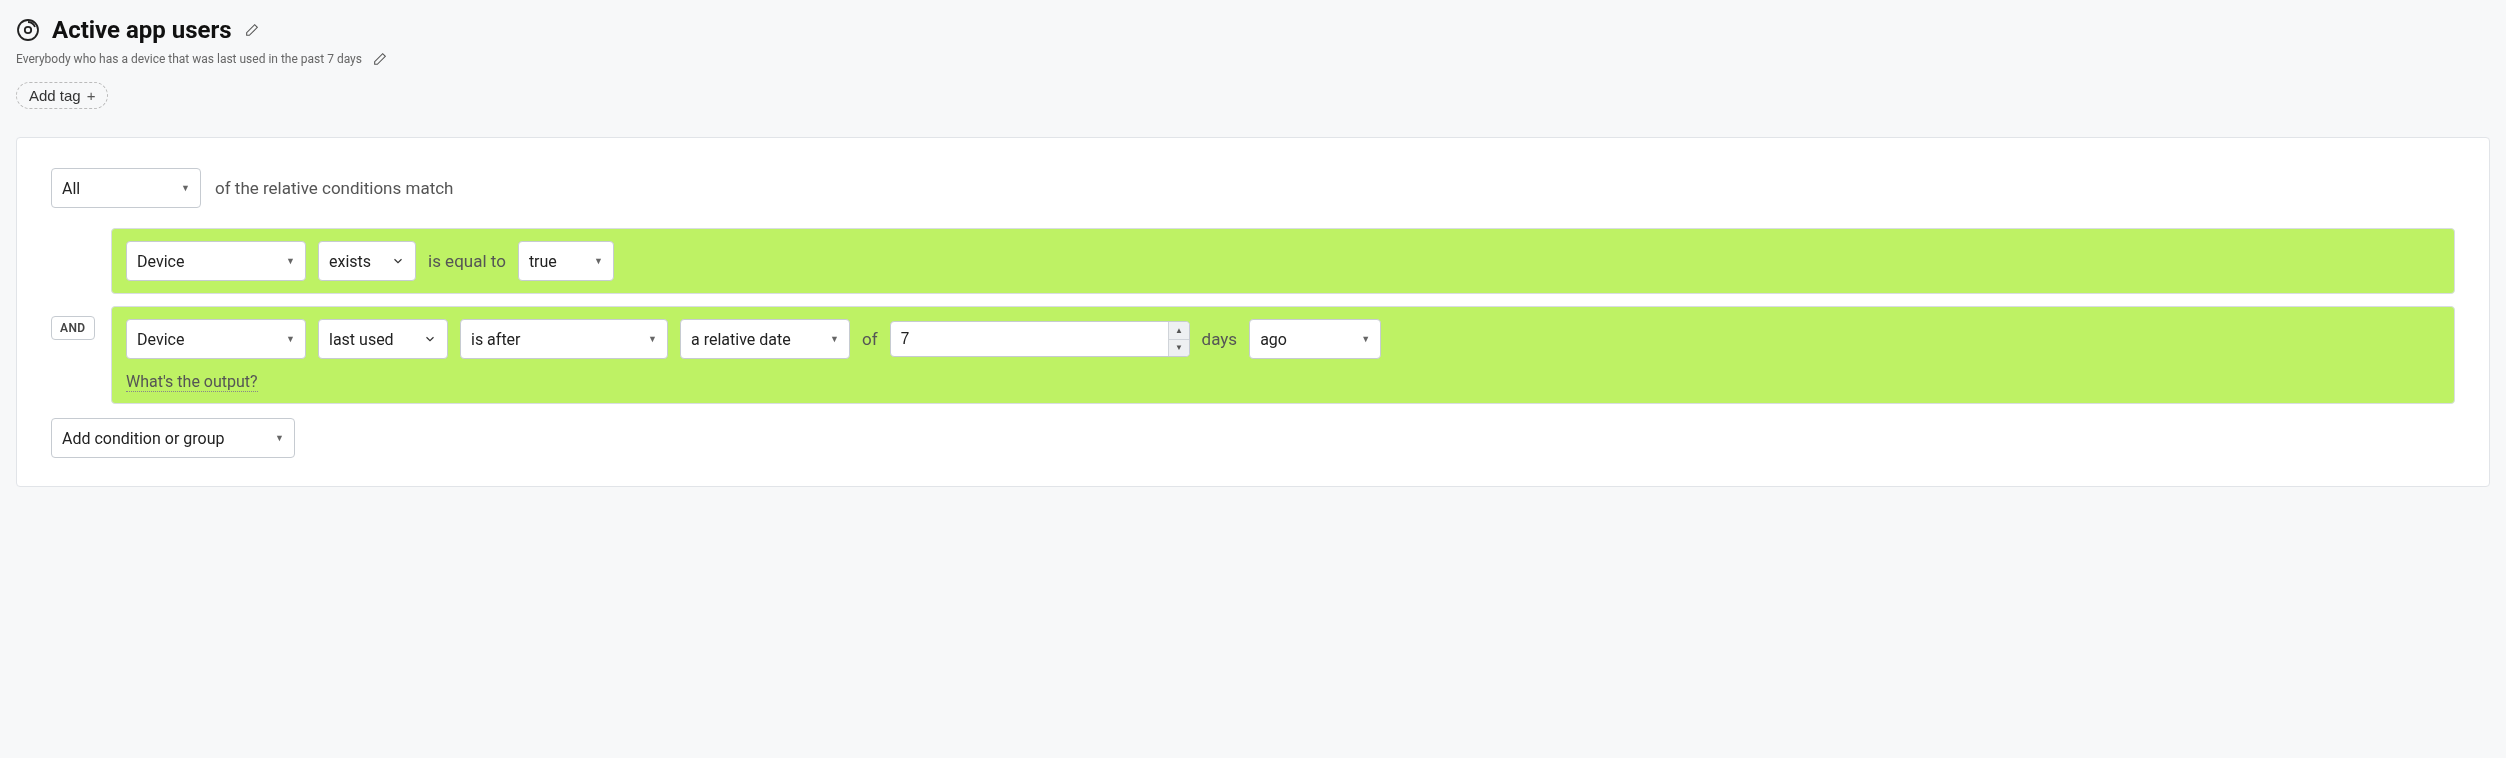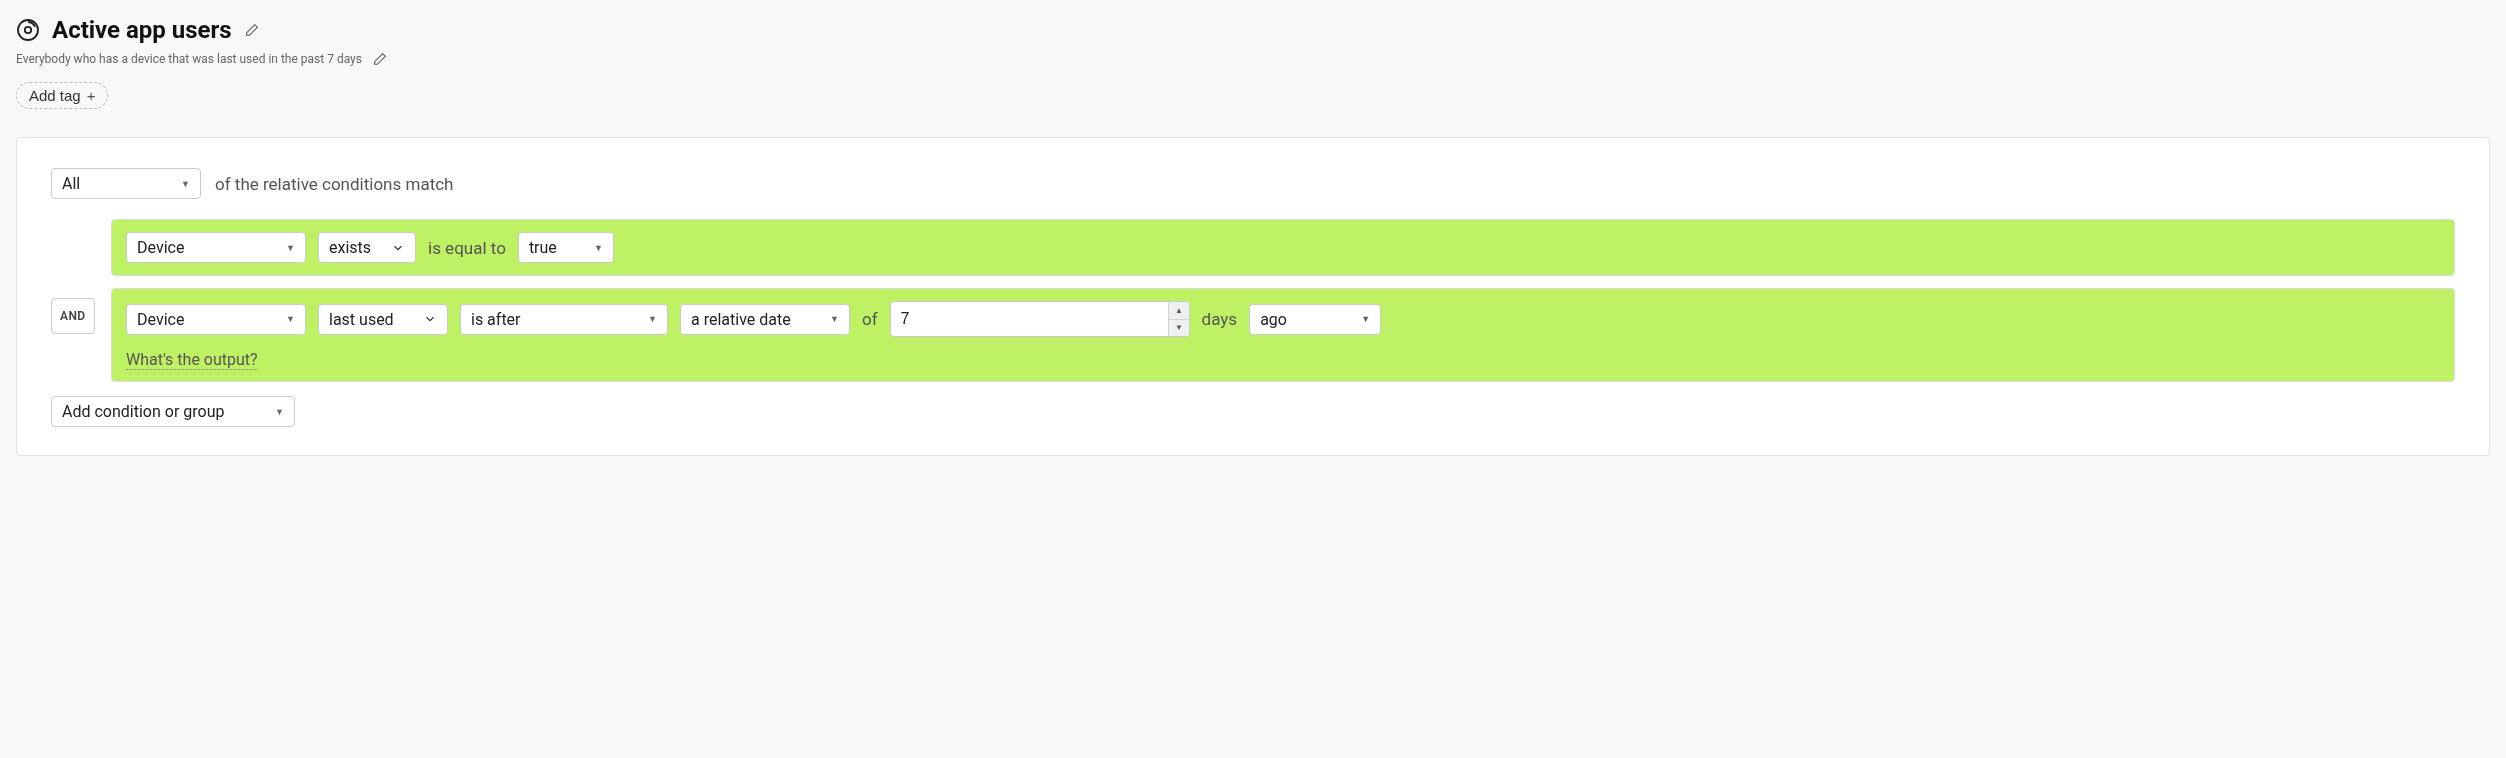--- a/index.html
+++ b/index.html
@@ -81,21 +81,21 @@
     align-items: center;
     justify-content: space-between;
     border: 1px solid #c6cbd1;
     border-radius: 4px;
     background: #fff;
     padding: 6px 10px;
     font-size: 16px;
     color: #222;
     cursor: pointer;
     gap: 10px;
-    height: 31px;
+    height: 40px;
   }
   .select .caret {
     font-size: 9px;
     color: #666;
     margin-left: 4px;
   }
   .select.chevron svg { width: 14px; height: 14px; stroke: #333; fill: none; stroke-width: 2; }
   .label-text { color: #555; font-size: 17px; }
   .conditions {
     display: flex;
@@ -111,21 +111,21 @@
     width: 60px;
     flex: 0 0 60px;
     display: flex;
     align-items: center;
     justify-content: flex-start;
     padding-top: 10px;
   }
   .and-badge {
     border: 1px solid #c6cbd1;
     border-radius: 4px;
-    padding: 10px 8px;
+    padding: 4px 8px;
     font-size: 12px;
     font-weight: 600;
     color: #444;
     letter-spacing: 0.4px;
     background: #fff;
   }
   .condition-block {
     flex: 1;
     background: #bef264;
     border: 1px solid #d8dde2;

